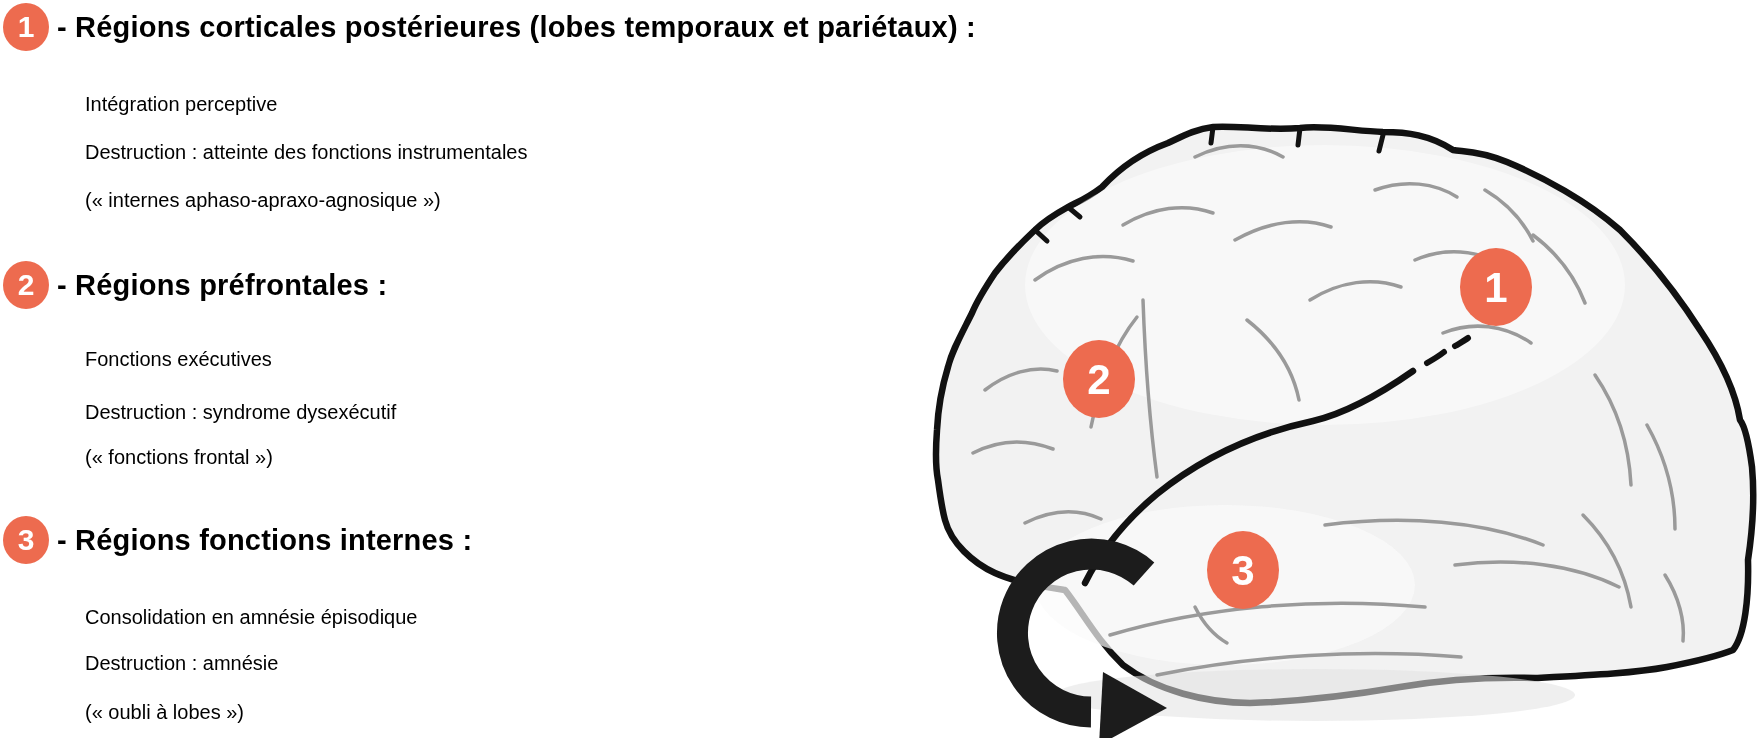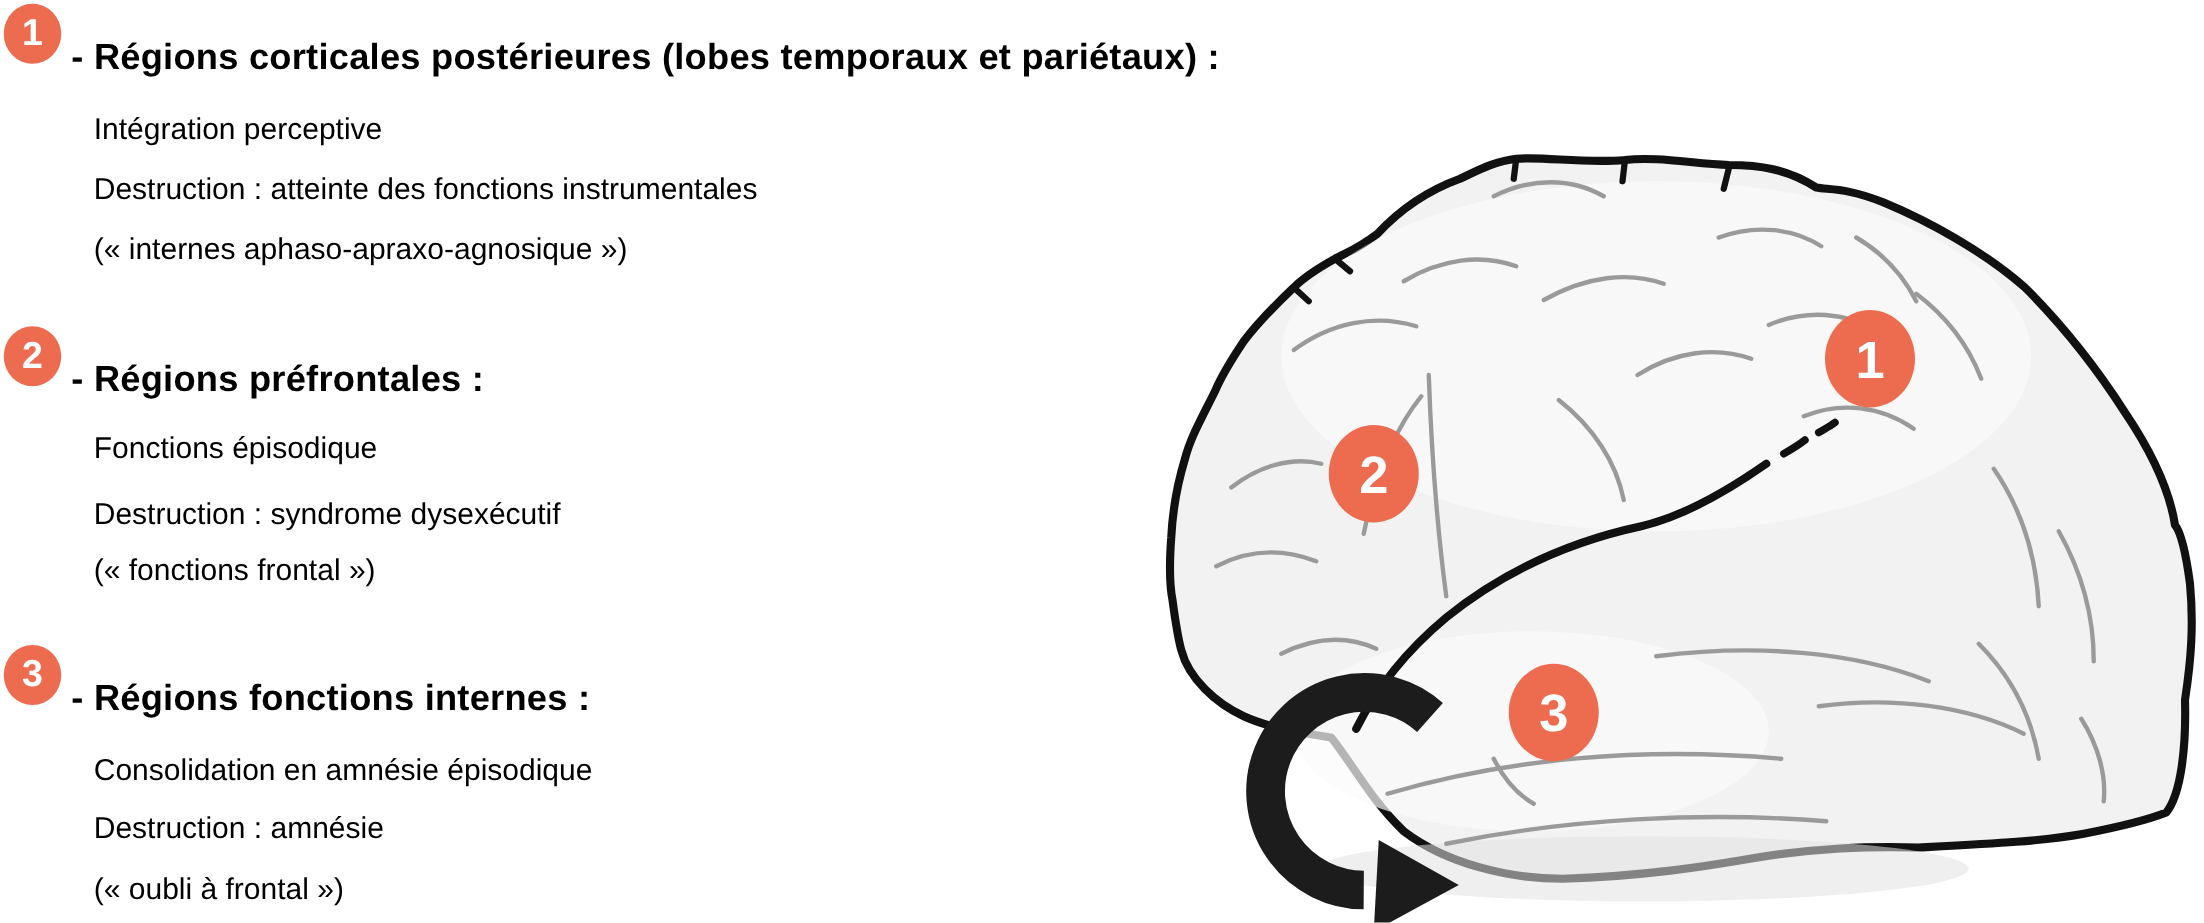--- a/index.html
+++ b/index.html
@@ -5,50 +5,50 @@
   html,body{margin:0;padding:0;background:#ffffff;}
   body{width:1763px;height:738px;position:relative;overflow:hidden;
        font-family:"Liberation Sans","DejaVu Sans",sans-serif;color:#000;}
   .badge{
     position:absolute;left:3px;width:46px;height:48px;border-radius:50%;
     background:var(--accent);color:#fff;font-weight:bold;font-size:30px;
     display:flex;align-items:center;justify-content:center;line-height:1;
   }
   .hdr{
     position:absolute;left:57px;font-size:29px;font-weight:bold;
-    line-height:36px;white-space:nowrap;letter-spacing:0.2px;margin-top:19px;
+    line-height:36px;white-space:nowrap;letter-spacing:0.2px;
   }
   .line{
-    position:absolute;left:75px;font-size:24px;line-height:34px;white-space:nowrap;
+    position:absolute;left:85px;font-size:20px;line-height:34px;white-space:nowrap;
   }
   .line b{font-weight:normal;}
   #figure{position:absolute;left:895px;top:95px;width:868px;height:643px;}
   .marker-num{font-weight:bold;font-size:42px;fill:#ffffff;
     font-family:"Liberation Sans","DejaVu Sans",sans-serif;}
 </style>
 </head>
 <body>
 
 <div class="badge" style="top:3px">1</div>
 <div class="hdr" style="top:9px">- Régions corticales postérieures (lobes temporaux et pariétaux) :</div>
 <div class="line" style="top:87px">Intégration perceptive</div>
 <div class="line" style="top:135px"><b>Destruction :</b> <span>atteinte des fonctions instrumentales</span></div>
 <div class="line" style="top:183px">(« internes aphaso-apraxo-agnosique »)</div>
 
 <div class="badge" style="top:261px">2</div>
 <div class="hdr" style="top:267px">- Régions préfrontales :</div>
-<div class="line" style="top:342px">Fonctions épisodique</div>
+<div class="line" style="top:342px">Fonctions exécutives</div>
 <div class="line" style="top:395px"><b>Destruction :</b> <span>syndrome dysexécutif</span></div>
 <div class="line" style="top:440px">(« fonctions frontal »)</div>
 
 <div class="badge" style="top:516px">3</div>
 <div class="hdr" style="top:522px">- Régions fonctions internes :</div>
 <div class="line" style="top:600px">Consolidation en amnésie épisodique</div>
 <div class="line" style="top:646px"><b>Destruction :</b> <span>amnésie</span></div>
-<div class="line" style="top:695px">(« oubli à frontal »)</div>
+<div class="line" style="top:695px">(« oubli à lobes »)</div>
 
 <svg id="figure" viewBox="0 0 868 643" xmlns="http://www.w3.org/2000/svg">
 
   <path d="M 273,48
        C 240,60 220,78 207,92
        C 190,105 180,108 173,112
        C 155,122 147,128 140,135
        C 122,152 110,165 100,178
        C 88,196 82,206 77,218
        C 65,242 57,256 53,272

